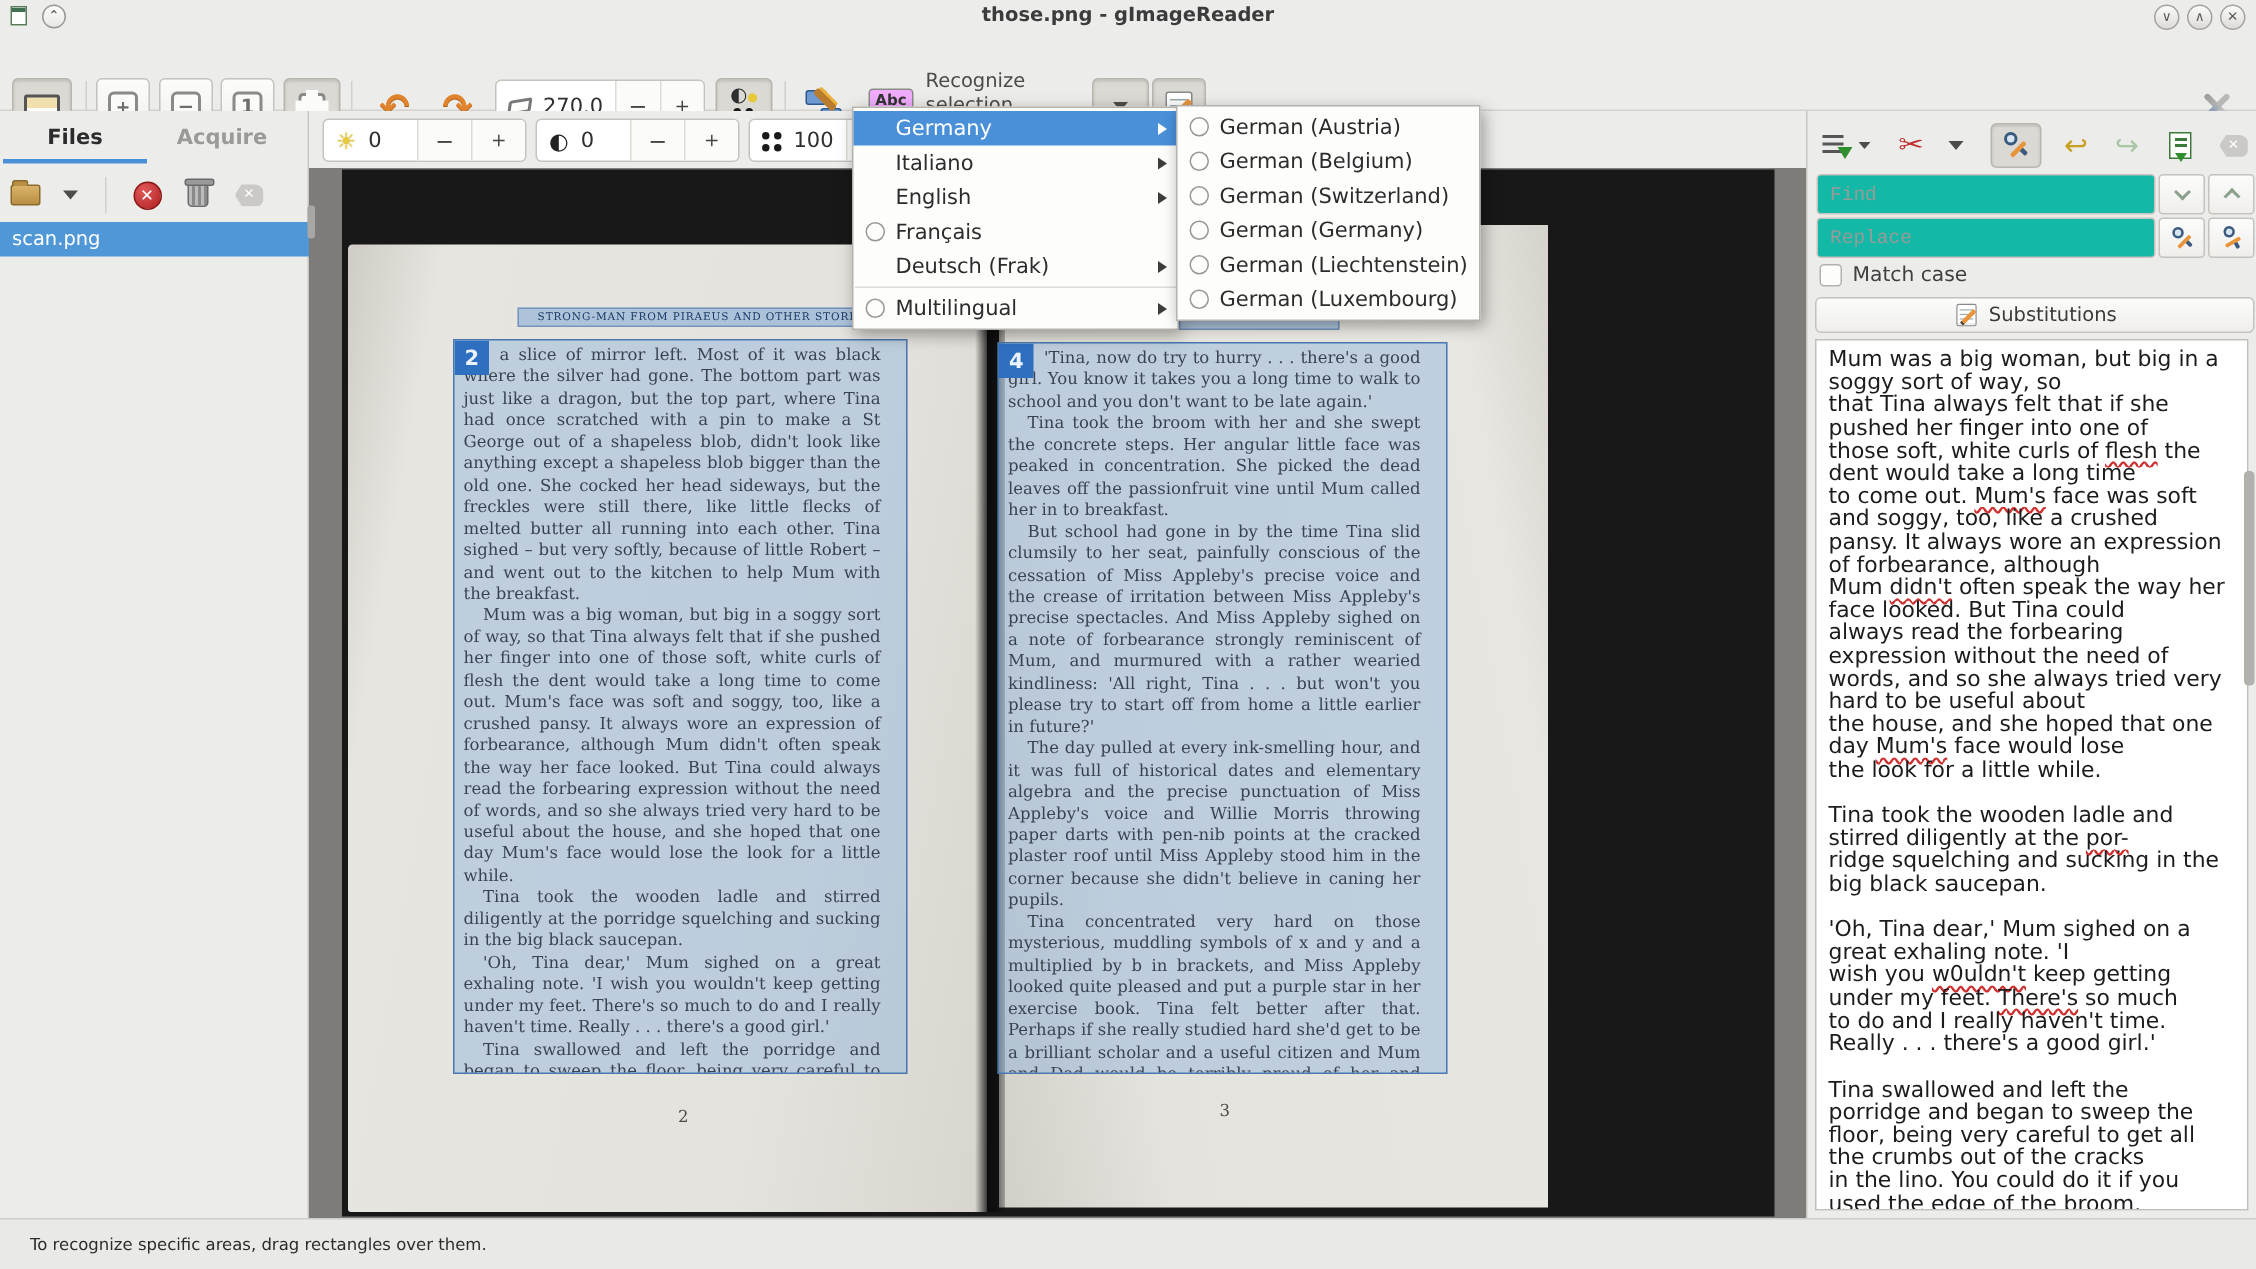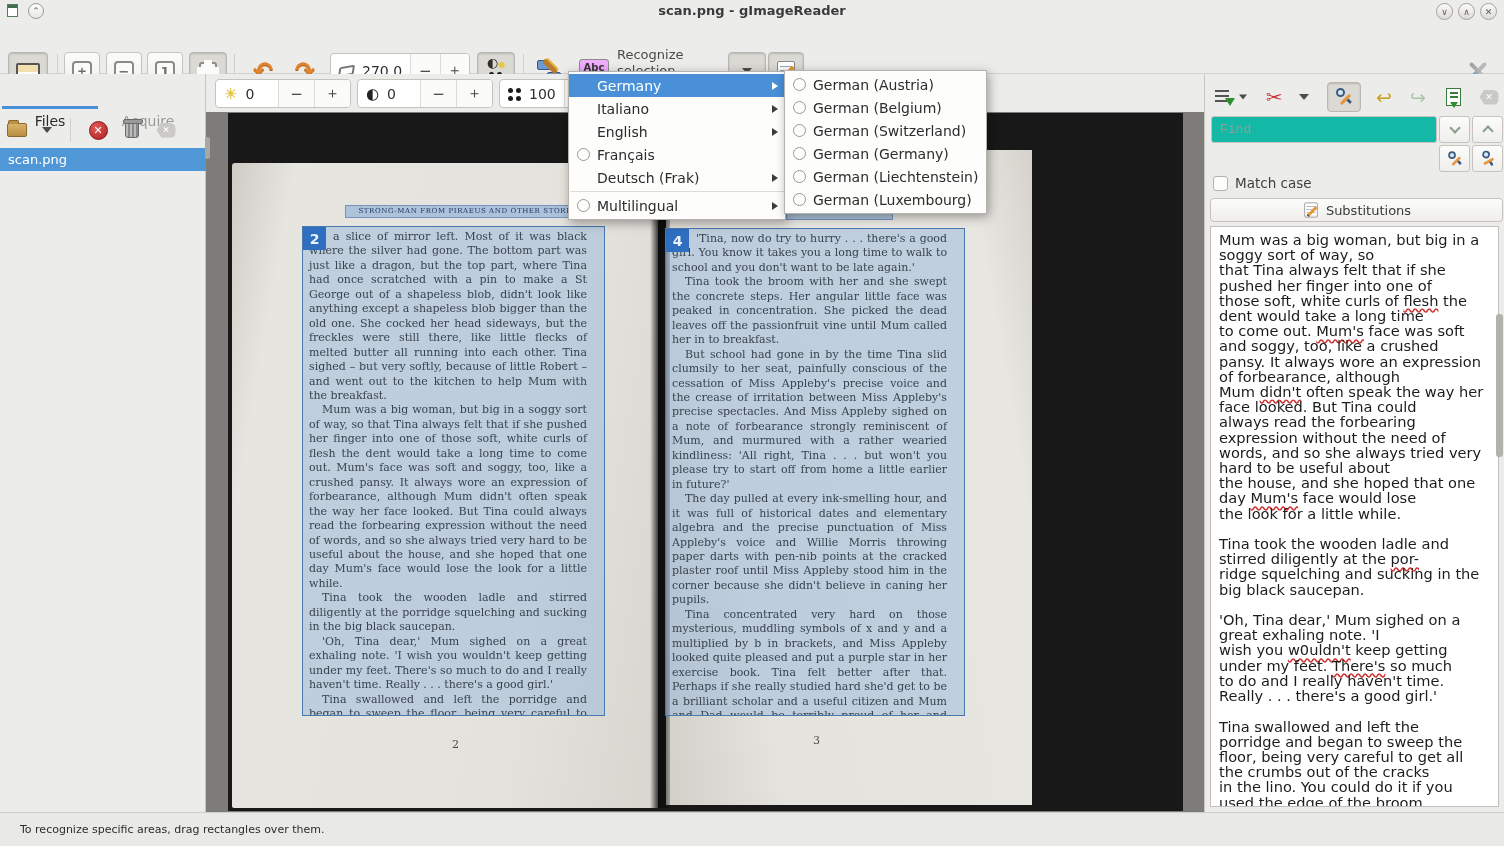--- a/index.html
+++ b/index.html
@@ -45,21 +45,21 @@
   .layout-icon .r1 { position:absolute; left:0; top:0; width:14px; height:10px; background:#6b9bd2; border:1px solid #30578a; border-radius:2px; }
   .layout-icon .r2 { position:absolute; left:10px; top:12px; width:14px; height:10px; background:#6b9bd2; border:1px solid #30578a; border-radius:2px; }
   .layout-icon .hammer { position:absolute; left:4px; top:4px; width:18px; height:5px; background:#b97c2e; transform:rotate(45deg); border-radius:2px; box-shadow:0 -3px 0 -1px #e8b23a; }
   .tools-icon { position:relative; width:26px; height:26px; }
   .tools-icon i { position:absolute; left:2px; top:11px; width:22px; height:4px; border-radius:2px; }
   .tools-icon .t1 { background:linear-gradient(90deg,#9a9a98,#cfcfcd); transform:rotate(45deg); }
   .tools-icon .t2 { background:linear-gradient(90deg,#5a87b8,#b8b8b6 60%); transform:rotate(-45deg); }
 
   
   .leftpane { left:0; top:74px; width:206px; height:738px; background:#ececea; border-right:1px solid #c9c6c1; }
-  .tab { position:absolute; top:4px; height:28px; width:96px; text-align:center; font-size:14px; font-weight:normal; line-height:28px;margin-top:29px; }
+  .tab { position:absolute; top:4px; height:28px; width:96px; text-align:center; font-size:14px; font-weight:bold; line-height:28px; }
   .tab-underline { position:absolute; top:32px; height:3px; background:#4a90d9; }
   .ftool { position:absolute; top:38px; left:0; width:206px; height:36px; display:flex; align-items:center; }
   .folder { position:relative; width:20px; height:14px; background:linear-gradient(#d9b36a,#b98f44); border:1px solid #8a6a2a; border-radius:2px; }
   .folder::before { content:''; position:absolute; top:-4px; left:0; width:9px; height:3px; background:#b98f44; border:1px solid #8a6a2a; border-bottom:none; border-radius:2px 2px 0 0; }
   .redx { width:19px; height:19px; border-radius:50%; background:radial-gradient(circle at 35% 30%, #e05a5a, #b01f1f); color:#fff; font-size:11px; font-weight:bold; display:flex; align-items:center; justify-content:center; border:1px solid #8a1515; }
   .trash { position:relative; width:14px; height:16px; background:repeating-linear-gradient(90deg,#bbb 0 2px,#8a8a8a 2px 4px); border:1px solid #6a6a6a; border-radius:0 0 3px 3px; }
   .trash::before { content:''; position:absolute; top:-4px; left:-3px; width:18px; height:3px; background:#9a9a9a; border:1px solid #6a6a6a; border-radius:2px; }
   .grayclear { width:19px; height:15px; background:#cbc9c5; border-radius:3px 6px 6px 3px; color:#fff; font-size:9px; font-weight:bold; display:flex; align-items:center; justify-content:center; clip-path:polygon(25% 0,100% 0,100% 100%,25% 100%,0 50%); }
   .filerow { position:absolute; top:74px; left:0; width:206px; height:23px; background:#4f97d7; color:#fff; font-size:13px; line-height:23px; padding-left:8px; }
 
@@ -120,21 +120,21 @@
   .msep { height:1px; background:#dddbd6; margin:2px 1px; }
 
   .paned-handle { position:absolute; width:5px; background:#a9a7a3; border-radius:2px; }
 </style>
 </head>
 <body>
 
 <div class="abs titlebar">
   <div class="abs minidoc"></div>
   <div class="abs appicon">⌃</div>
-  <div class="title">scan.png - gImageReader</div>
+  <div class="title">those.png - gImageReader</div>
   <div class="abs winbtn" style="left:1436px;">∨</div>
   <div class="abs winbtn" style="left:1458px;">∧</div>
   <div class="abs winbtn" style="left:1480px;">✕</div>
 </div>
 
 <div class="abs maintb">
   <div class="tbtn pressed" style="left:8px; width:40px;">
     <div style="width:24px;height:17px;border:2px solid #555;border-radius:2px;background:linear-gradient(180deg,#f2dfae 55%,#fdfdfc 55%);position:relative;">
       <div style="position:absolute;left:7px;bottom:-8px;width:0;height:0;border-left:4px solid transparent;border-right:4px solid transparent;border-top:5px solid #e8953a;"></div>
     </div>
@@ -346,20 +346,21 @@
     </div>
 
   <input class="field" style="left: 6px; top: 42px; width: 226px;" placeholder="Find">
   <div class="fbtn" style="left:234px; top:42px;">
       <div class="chev" style="transform:rotate(45deg); margin-top:-3px;"></div>
     </div>
   <div class="fbtn" style="left:267px; top:42px;">
       <div class="chev" style="transform:rotate(-135deg); margin-top:3px;"></div>
     </div>
 
+  <input class="field" style="left: 6px; top: 71px; width: 226px;" placeholder="Replace">
   <div class="fbtn" style="left:234px; top:71px;">
       <div class="mag" style="transform:scale(.85);">
         <div class="lens"></div>
         <div class="handle"></div>
         <div class="pencil"></div>
       </div>
     </div>
   <div class="fbtn" style="left:267px; top:71px;">
       <div class="mag" style="transform:scale(.85) rotate(15deg);">
         <div class="lens"></div>

